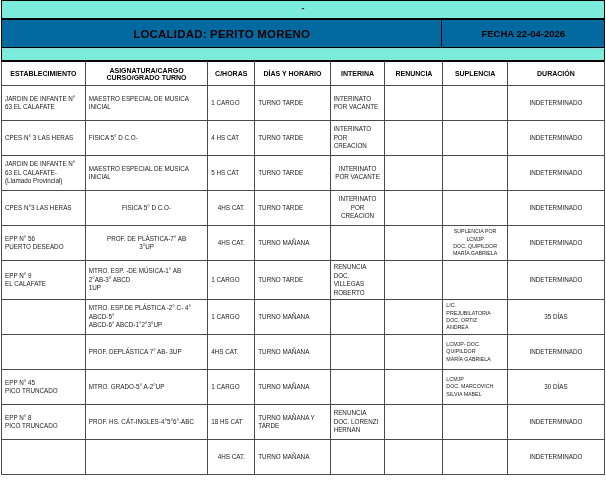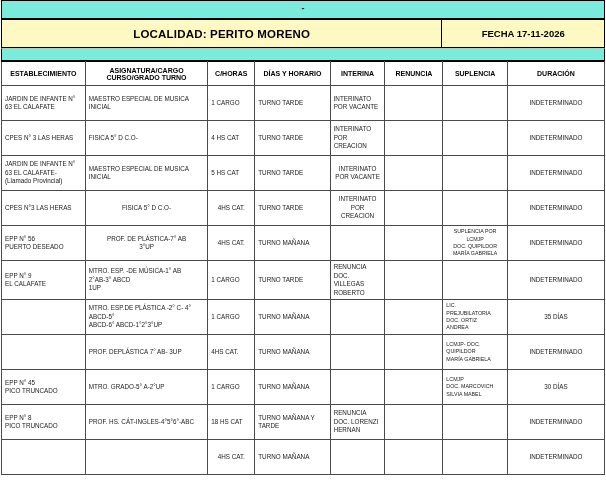--- a/index.html
+++ b/index.html
@@ -31,21 +31,21 @@
     color: #222;
     line-height: 15px;
   }
   
   .title-row {
     display: flex;
     height: 27px;
     border-left: 1px solid #000;
     border-right: 1px solid #000;
     border-bottom: 1px solid #000;
-    background: #fef9c3;
+    background: #0369a1;
   }
   .title-cell {
     flex: 0 0 73%;
     border-right: 1px solid #000;
     display: flex;
     align-items: center;
     justify-content: center;
     font-weight: bold;
     font-size: 11.5px;
     color: #000;
@@ -123,21 +123,21 @@
 </head>
 <body>
 
 <div class="page">
   <div class="doc">
 
     <div class="top-banner">-</div>
 
     <div class="title-row">
       <div class="title-cell">LOCALIDAD: PERITO MORENO</div>
-      <div class="fecha-cell">FECHA 17-11-2026</div>
+      <div class="fecha-cell">FECHA 22-04-2026</div>
     </div>
 
     <div class="teal-sep"></div>
 
     <table class="report">
       <colgroup>
         <col style="width:13.9%">
         <col style="width:20.3%">
         <col style="width:7.8%">
         <col style="width:12.5%">

